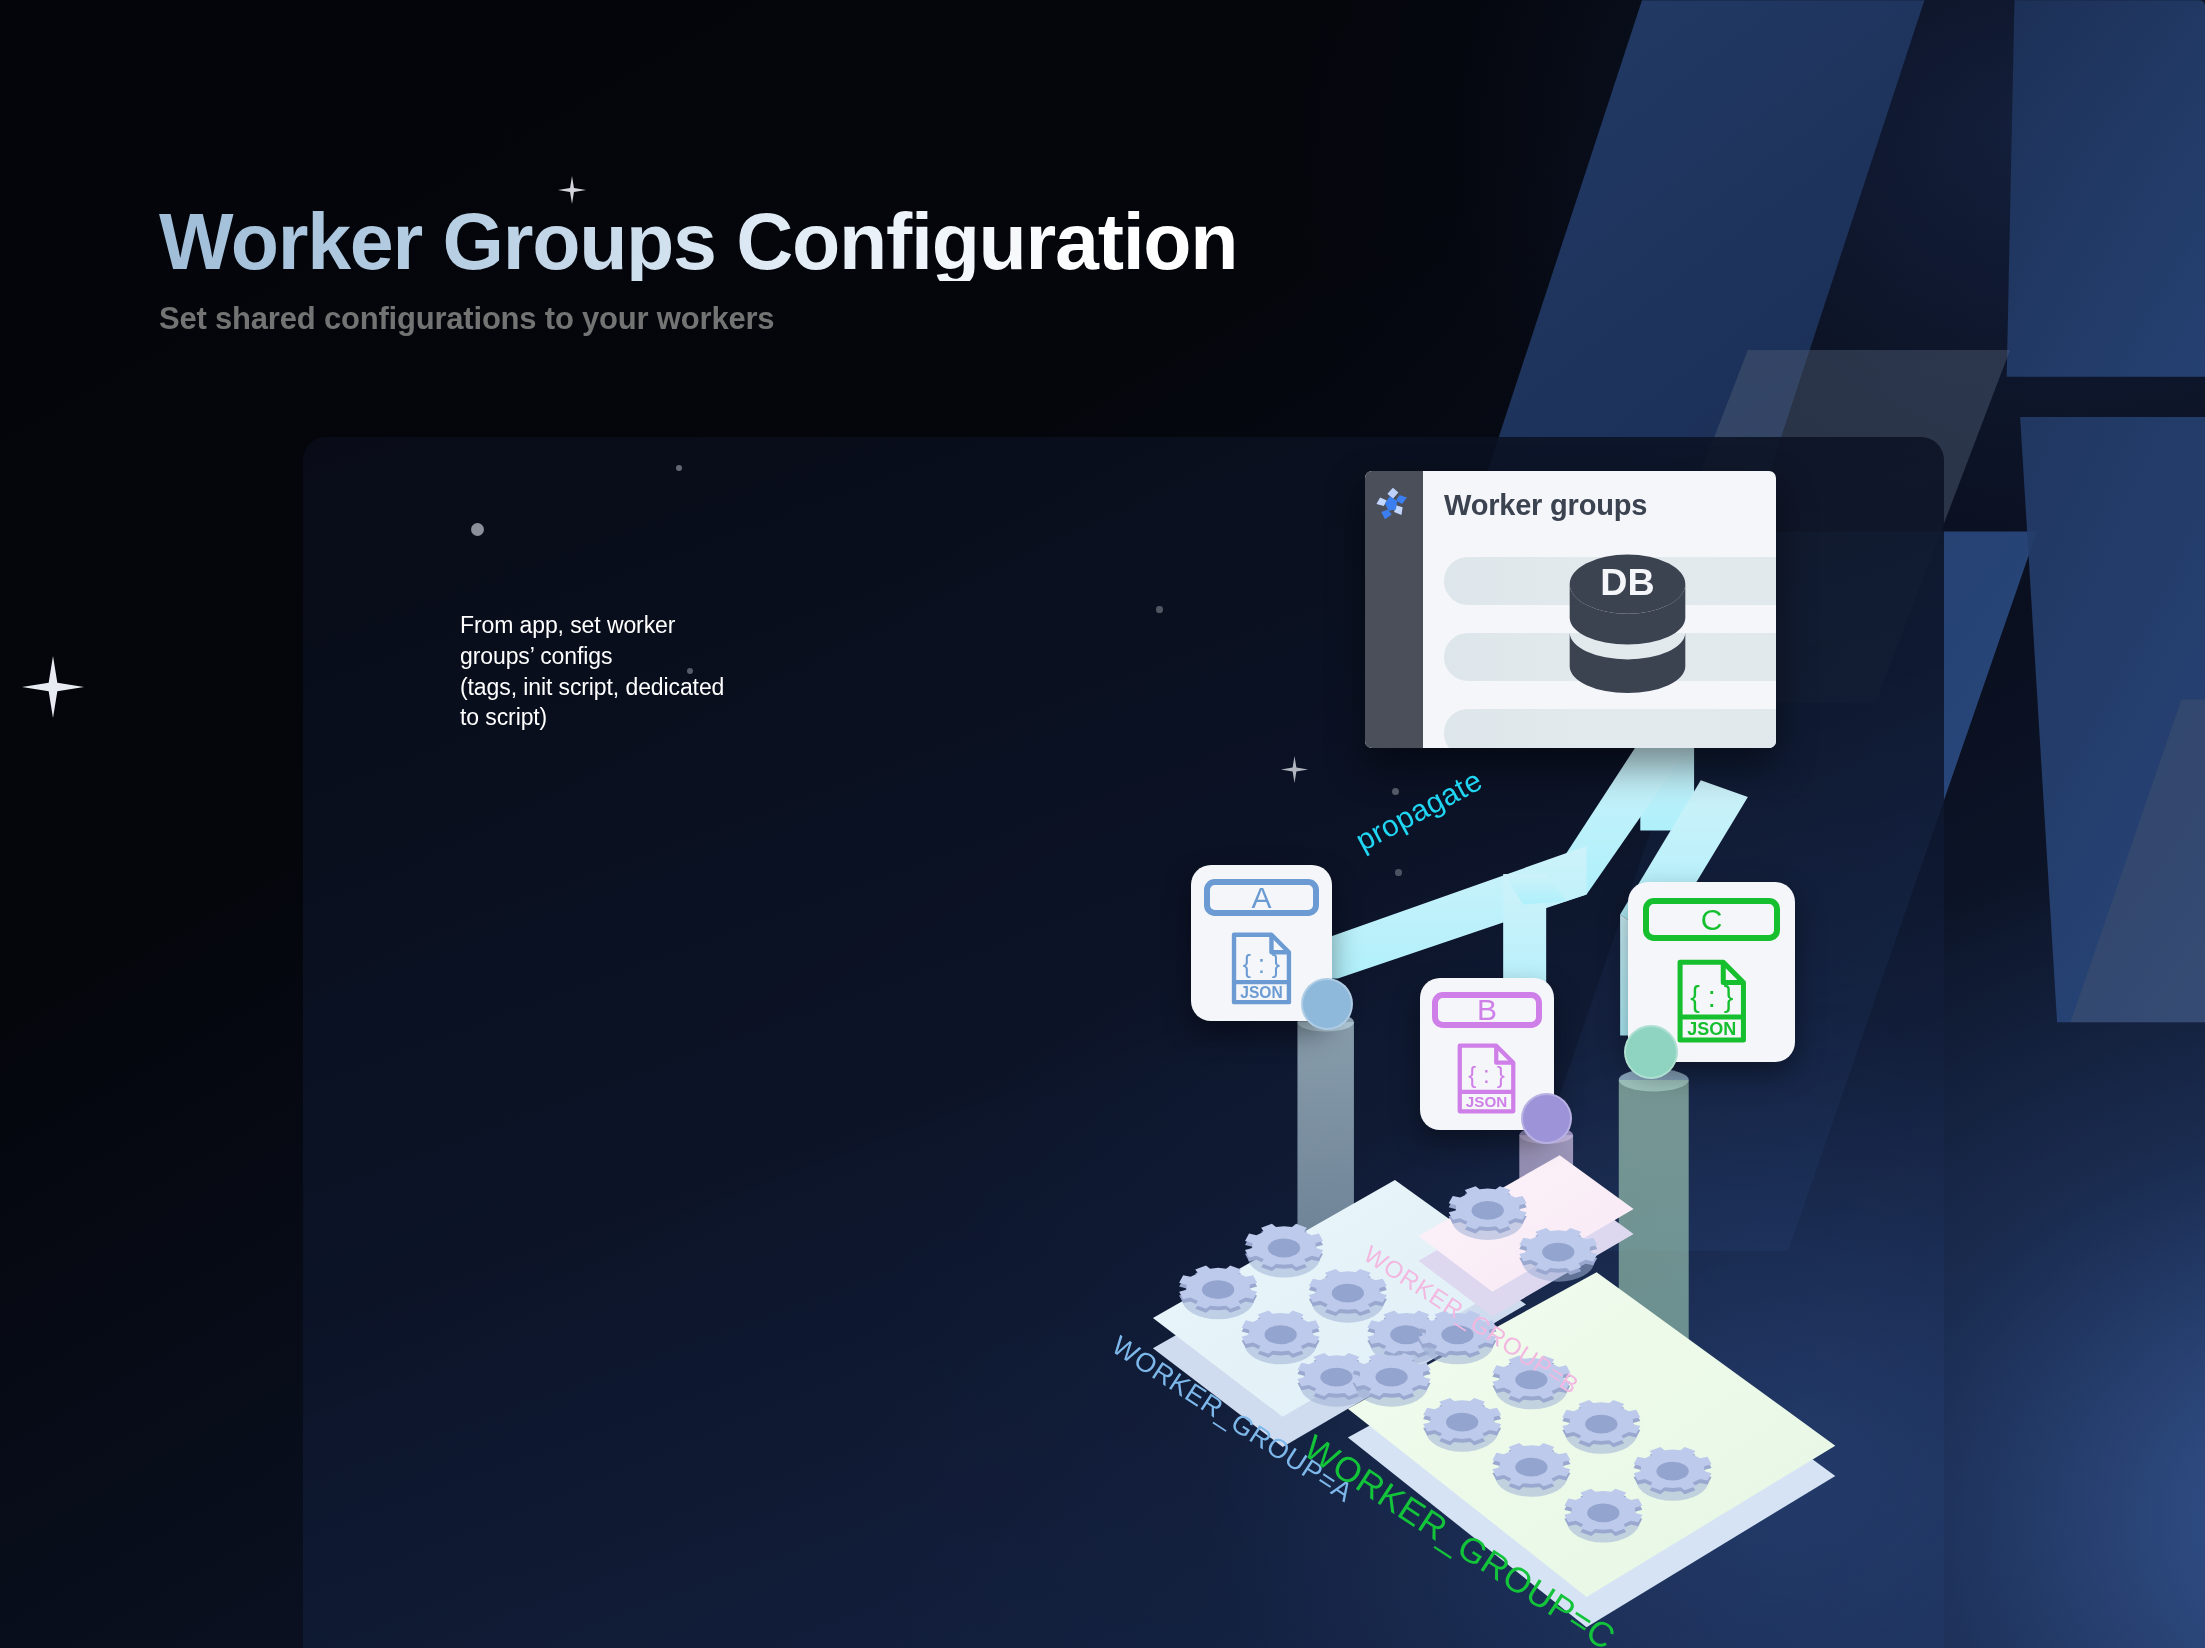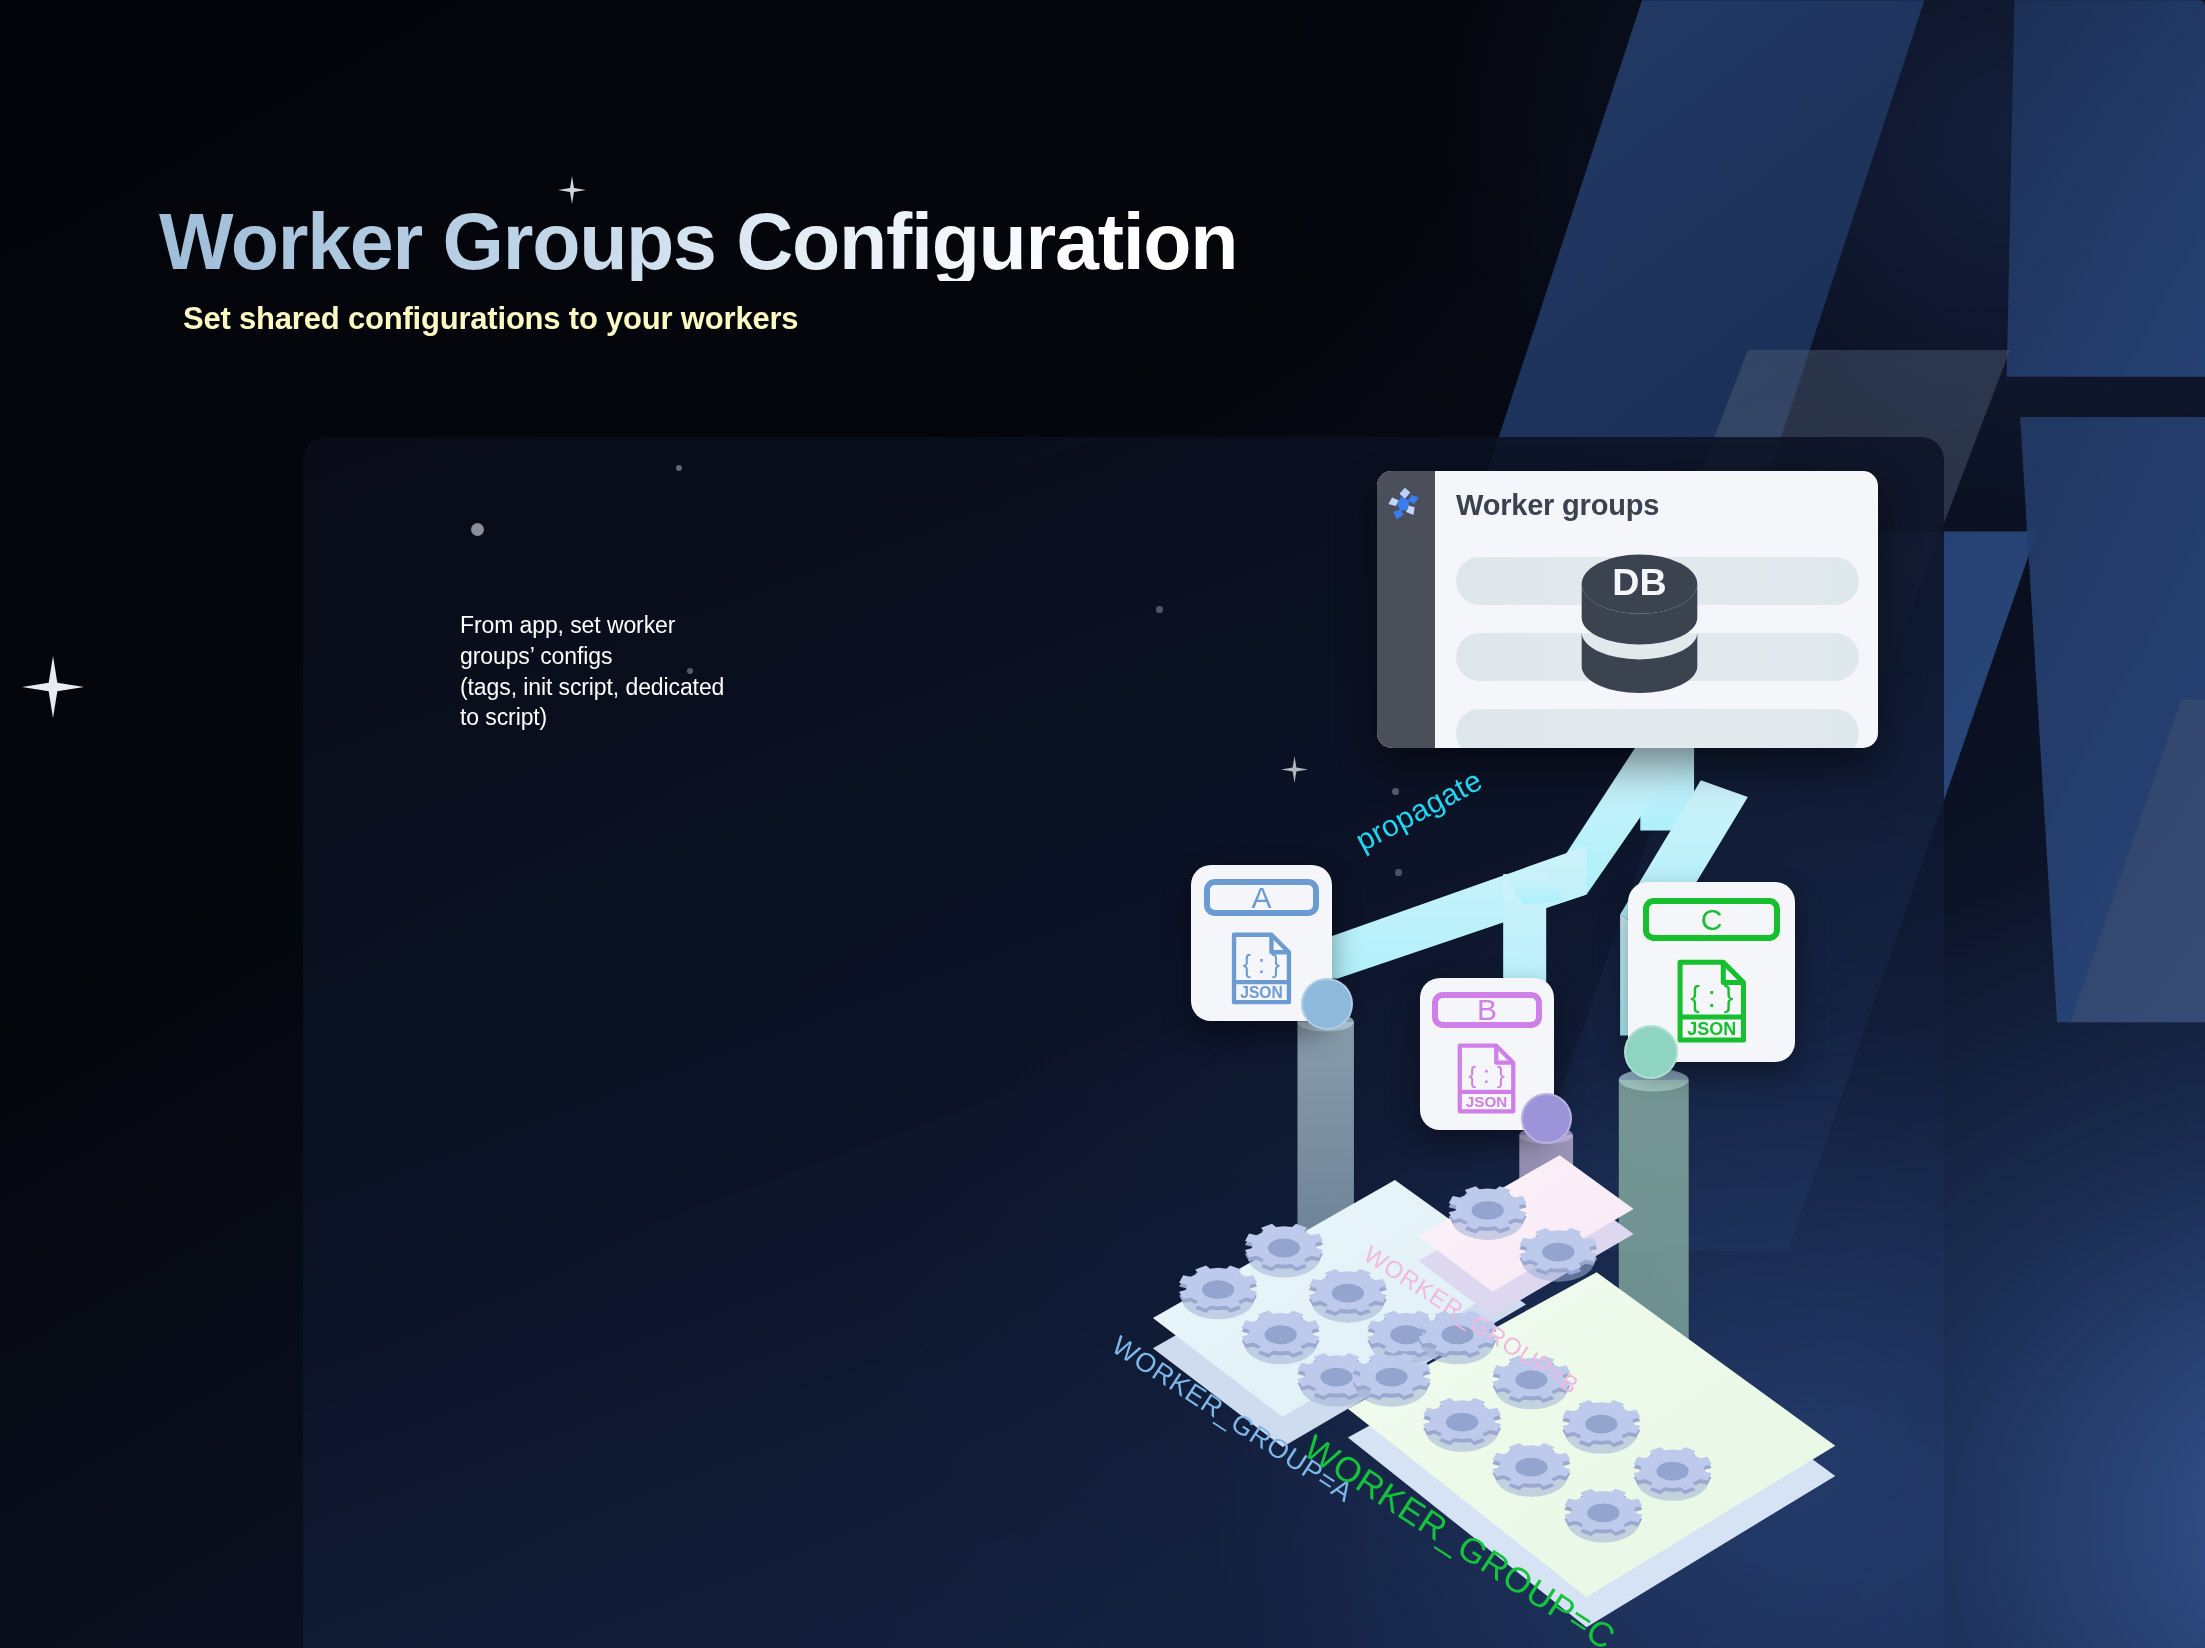--- a/index.html
+++ b/index.html
@@ -46,23 +46,22 @@
   
   .header{ position:absolute; left:159px; top:202px; z-index:40; }
   .page-title{
     font-size:79px; font-weight:700; letter-spacing:-1.3px; line-height:1;
     background:linear-gradient(100deg,#9fbdd8 0%,#b9d0e4 30%,#e6eff7 62%,#ffffff 88%);
     -webkit-background-clip:text; background-clip:text; color:transparent;
     white-space:nowrap;
   }
   .page-subtitle{
     margin-top:20px;
-    font-size:31px; font-weight:700; color:#fef9c3; letter-spacing:-0.2px;
+    font-size:31px; font-weight:700; color:#737373; letter-spacing:-0.2px;
     white-space:nowrap;
-    margin-left:24px;
   }
 
   
   .para{
     position:absolute; z-index:40;
     color:#ffffff; font-size:23px; line-height:1.34; font-weight:400;
     letter-spacing:-0.1px;
     white-space:pre-line;
     margin-left:32px;
   }
@@ -73,26 +72,25 @@
   .star4{ position:absolute; pointer-events:none; }
   .star4 span{
     display:block; width:100%; height:100%;
     background:#e8ecf2;
     clip-path:polygon(50% 0%,57% 43%,100% 50%,57% 57%,50% 100%,43% 57%,0% 50%,43% 43%);
   }
   .dot{ position:absolute; border-radius:50%; background:#8a8f99; pointer-events:none; }
 
   
   .db-card{
-    position:absolute; left:1365px; top:471px; width:501px; height:277px;
-    border-radius:15px; overflow:hidden;
+    position:absolute; left:1365px; top:471px; width:411px; height:277px;
+    border-radius:7px; overflow:hidden;
     background:#f4f6fa;
     box-shadow:0 17.5px 39px rgba(0,0,0,0.46);
     z-index:30;
-    margin-left:12px;
   }
   .db-rail{
     position:absolute; left:0; top:0; width:58px; height:100%;
     background:#4b4f5a;
   }
   .wm-logo{ position:absolute; left:9.4px; top:13.4px; width:39px; height:39px; }
   .db-title{
     position:absolute; left:79px; top:17.5px;
     font-size:29px; font-weight:700; color:#3b4250; letter-spacing:-0.2px;
   }

